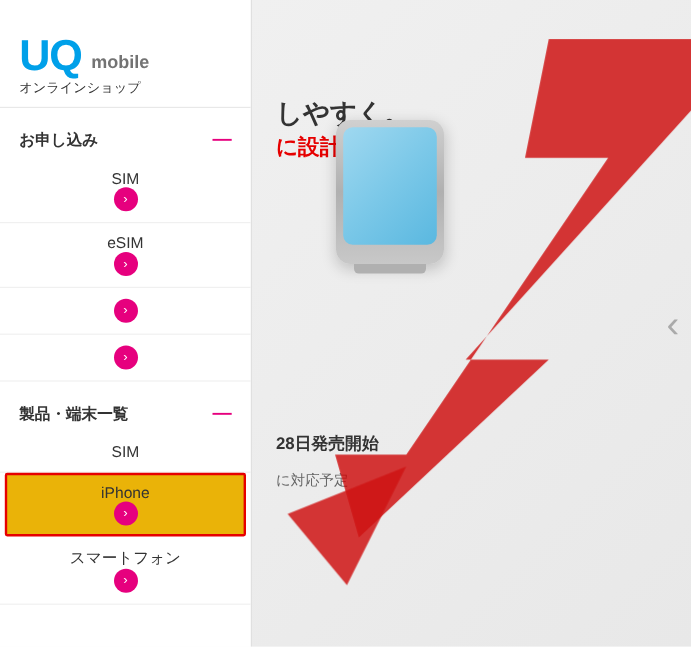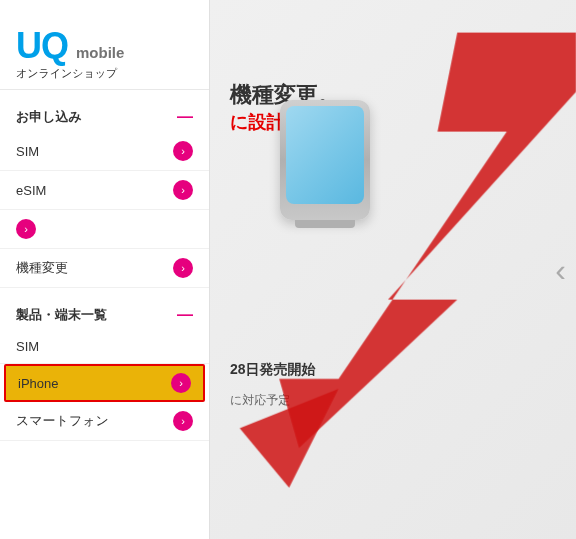--- a/index.html
+++ b/index.html
@@ -85,20 +85,21 @@
 
     .nav-item {
       display: flex;
       align-items: center;
       justify-content: flex-start;
       padding: 9px 16px;
       cursor: pointer;
       border-bottom: 1px solid #f0f0f0;
       font-size: 13px;
       color: #333;
+      flex-direction: column;
     }
 
     .nav-item.active {
       border: 2px solid #e60000;
       background: #eab308;
       margin: 0 4px;
       padding: 7px 12px;
       border-radius: 2px;
     }
 
@@ -267,21 +268,20 @@
     <div class="nav-item">
       <span class="nav-item-label">eSIM</span>
       <span class="arrow">›</span>
     </div>
 
     <div class="nav-item">
       <span class="arrow">›</span>
     </div>
 
     <div class="nav-item">
-      <span class="nav-item-label">機種変更</span>
       <span class="arrow">›</span>
     </div>
   </div>
 
   <div class="nav-section">
     <div class="nav-section-header">
       <span class="nav-section-title">製品・端末一覧</span>
       <span class="nav-section-icon">—</span>
     </div>
 
@@ -298,21 +298,21 @@
       <span class="nav-item-label">スマートフォン</span>
       <span class="arrow">›</span>
     </div>
   </div>
 
 </nav>
 
 <div class="main-content">
   <div class="banner-area">
 
-    <div class="banner-text-1">機種変更。</div>
+    <div class="banner-text-1">しやすく。</div>
     <div class="banner-text-2">に設計。</div>
 
     <div class="banner-device">
       <div class="device-shape">
         <div class="device-screen"></div>
       </div>
     </div>
 
     <div class="banner-release-text">28日発売開始</div>
     <div class="banner-sub-text">に対応予定</div>

